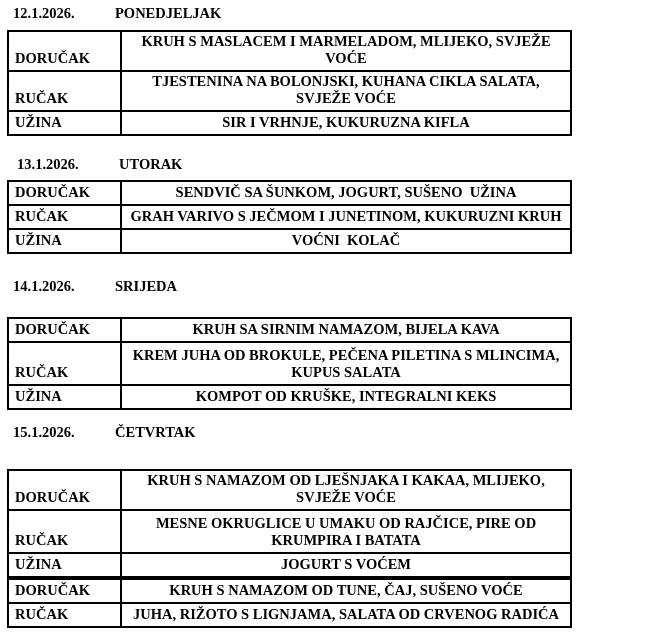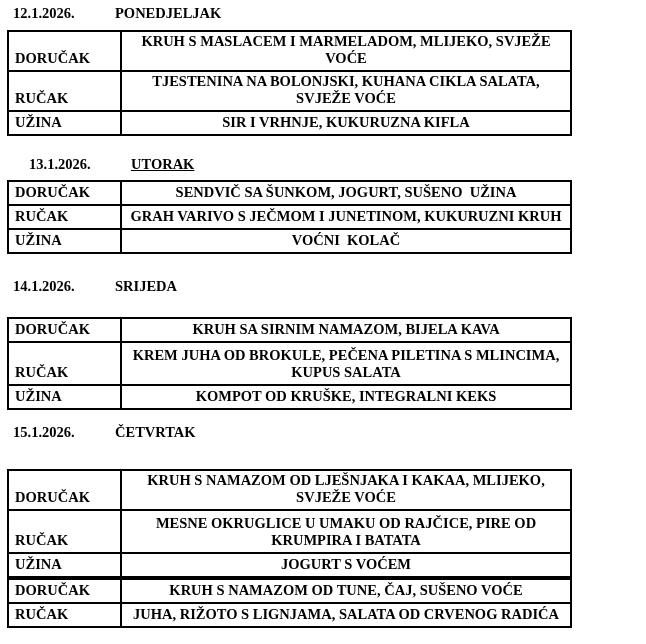--- a/index.html
+++ b/index.html
@@ -26,21 +26,21 @@
     font-weight: bold;
     white-space: nowrap;
     padding-left: 6px;
   }
   .day-date {
     display: inline-block;
     width: 102px;
   }
   
   .sec-0 .day-heading { margin: 6px 0 9px 0; }
-  .sec-1 .day-heading { margin: 21px 0 8px 16px; text-decoration: underline; }
+  .sec-1 .day-heading { margin: 21px 0 8px 4px; }
   .sec-2 .day-heading { margin: 25px 0 23px 0; }
   .sec-3 .day-heading { margin: 15px 0 29px 0; }
   .sec-4 .day-heading { margin: 31px 0 24px 0; }
 
   table.menu-table {
     border-collapse: collapse;
     width: 565px;
     table-layout: fixed;
   }
   table.menu-table td {

